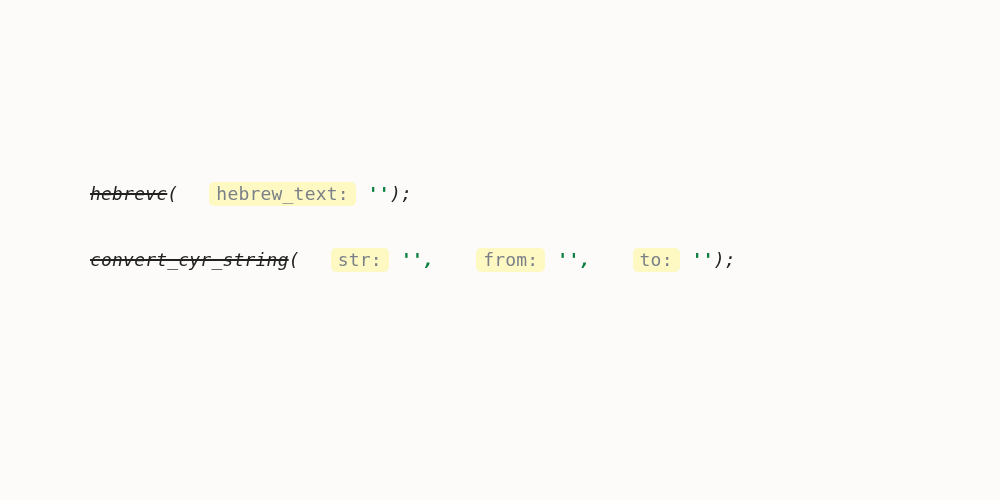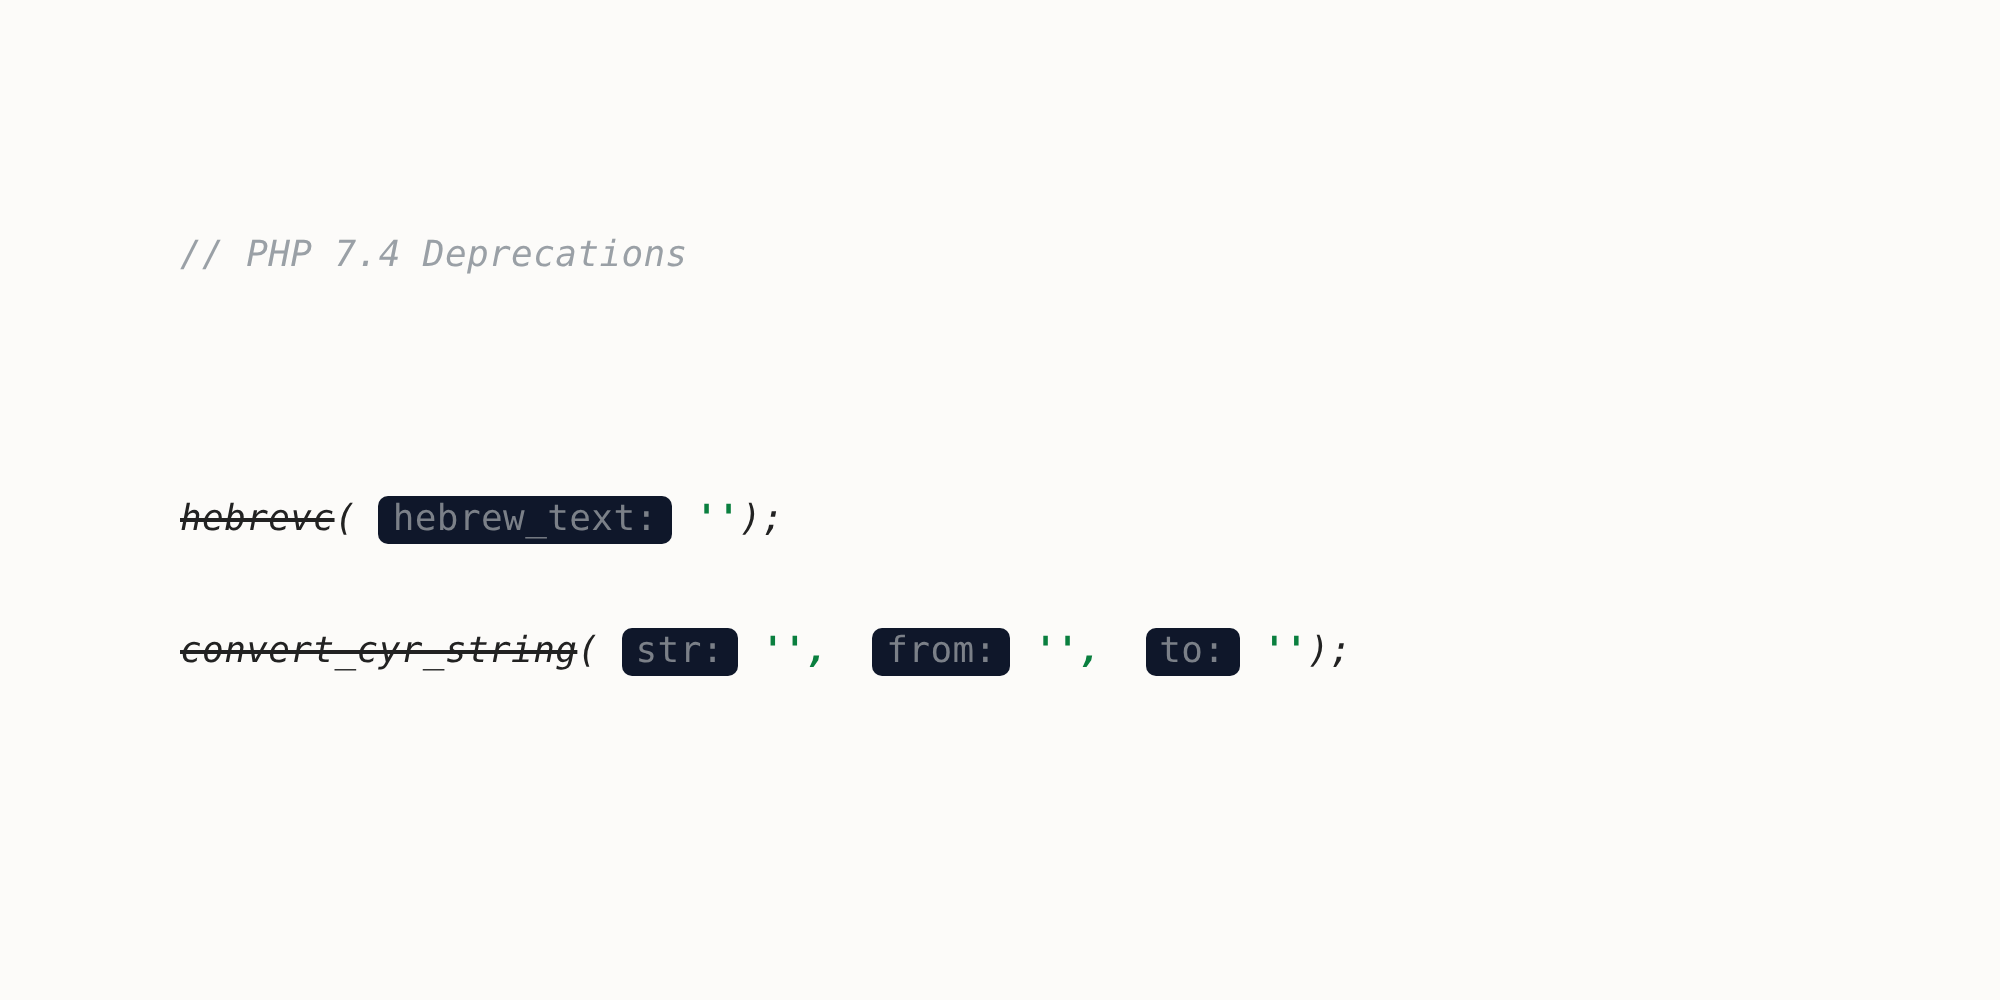--- a/index.html
+++ b/index.html
@@ -26,35 +26,34 @@
 
   .comment { color: #9aa0a6; font-style: italic; }
 
   .strike { text-decoration: line-through; text-decoration-thickness: 1.5px; }
   .fn { color: #222; }
   .paren { color: #222; }
 
   .hint {
     font-style: normal;
     font-weight: 400;
-    background: #0f172a;
+    background: #fef9c3;
     color: #7b8088;
     border-radius: 5px;
     padding: 1px 7px 2px 7px;
-    margin-left: 0;
+    margin-left: 20px;
     margin-right: 1px;
   }
 
   .str { color: #0a7f3f; font-weight: 600; }
 </style>
 </head>
 <body>
 
 <div class="code-area">
-<span class="line"><span class="comment">// PHP 7.4 Deprecations</span></span>
 <span class="blank"></span>
 <span class="line"><span class="fn strike">hebrevc</span><span class="paren">( </span><span class="hint">hebrew_text:</span><span class="str"> ''</span><span class="paren">);</span></span>
 <span class="line"><span class="fn strike">convert_cyr_string</span><span class="paren">( </span><span class="hint">str:</span><span class="str"> '',  </span><span class="hint">from:</span><span class="str"> '',  </span><span class="hint">to:</span><span class="str"> ''</span><span class="paren">);</span></span>
 
 
 
 
 
 
 

